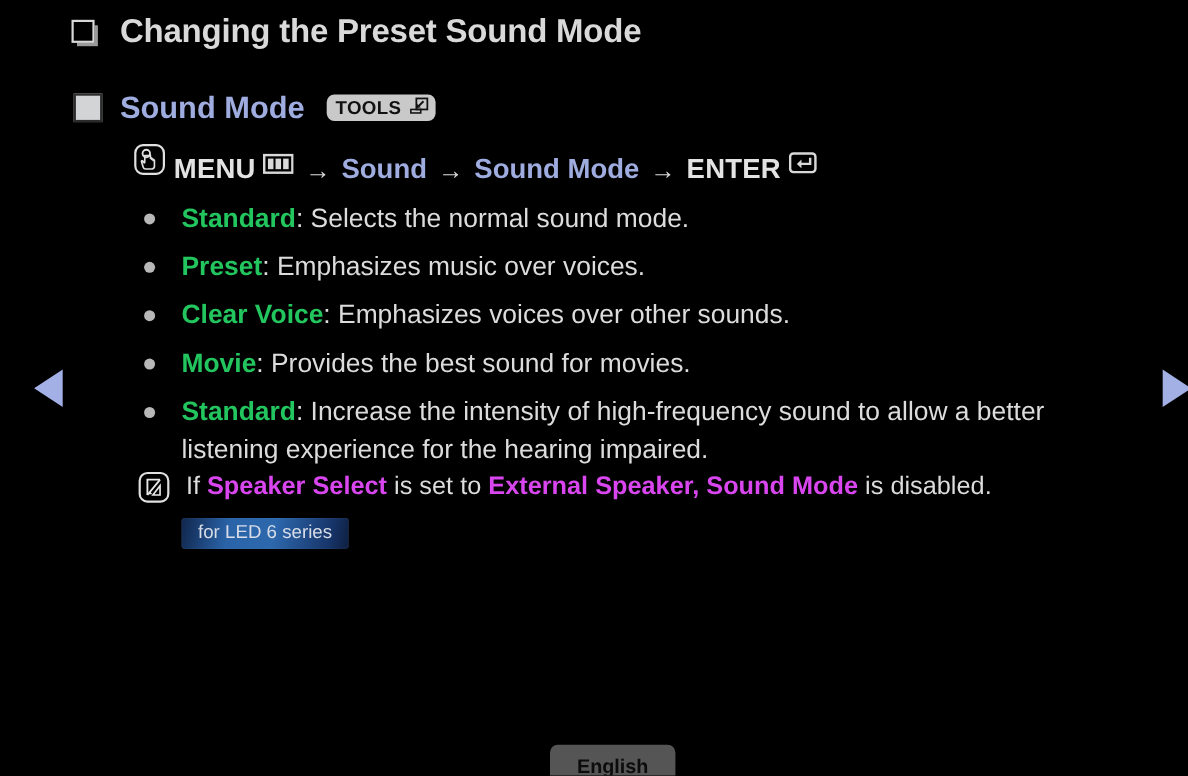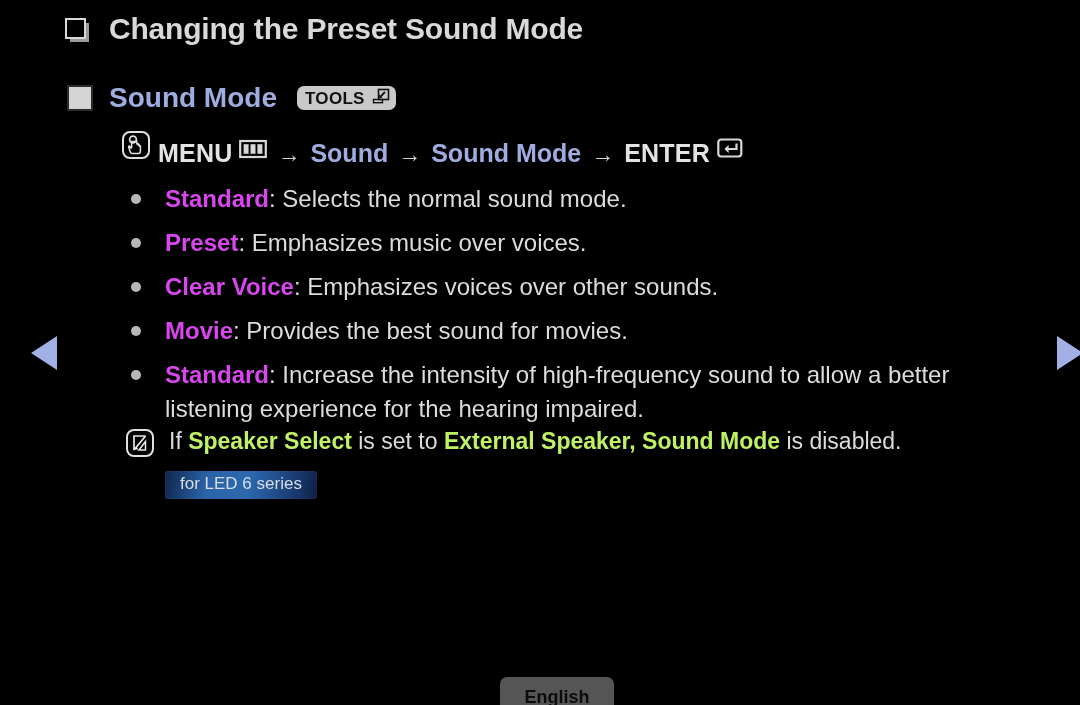--- a/index.html
+++ b/index.html
@@ -153,21 +153,21 @@
     flex: 0 0 auto;
     margin: 12px 24px 0 6px;
   }
   .bullet-text {
     font-size: 24px;
     line-height: 1.42;
     color: #dcdcdc;
     flex: 1 1 auto;
   }
   .bullet-text .name {
-    color: #d946ef;
+    color: #22c55e;
     font-weight: bold;
   }
 
   
   .note-row {
     position: absolute;
     left: 108px;
     top: 426px;
     display: flex;
     align-items: flex-start;
@@ -175,21 +175,21 @@
   }
   .icon-note {
     flex: 0 0 auto;
     margin: 2px 14px 0 0;
   }
   .note-text {
     font-size: 23px;
     line-height: 1.35;
     color: #dcdcdc;
   }
-  .note-text b { color: #bef264; font-weight: bold; }
+  .note-text b { color: #d946ef; font-weight: bold; }
 
   
   .series-badge {
     position: absolute;
     left: 148px;
     top: 471px;
     display: inline-block;
     padding: 3px 15px 5px 15px;
     border-radius: 3px;
     font-size: 17px;

